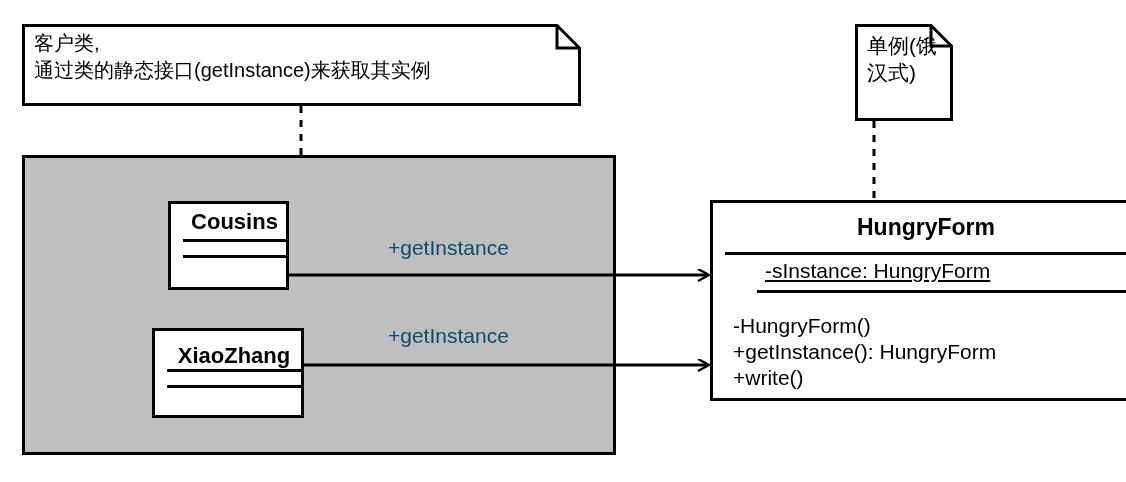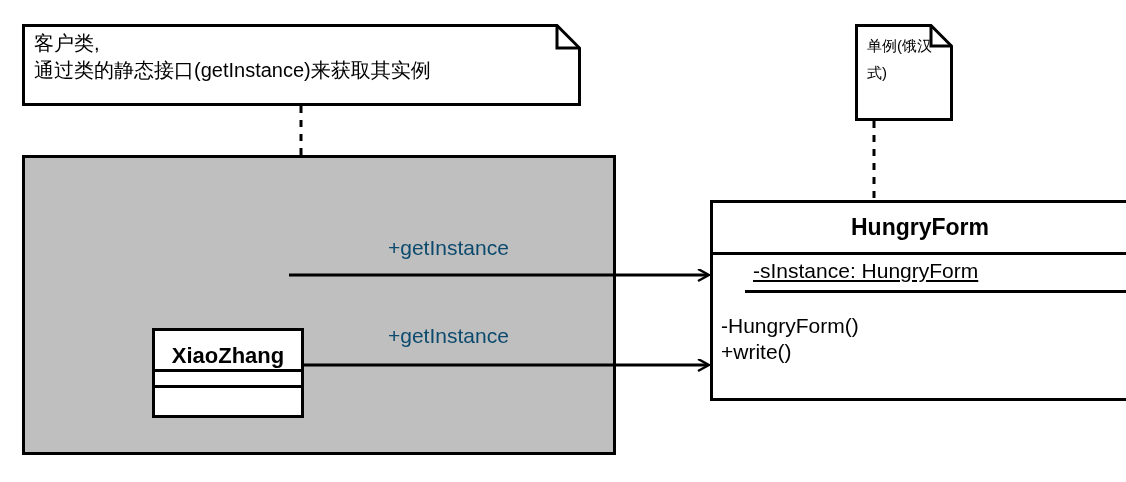--- a/index.html
+++ b/index.html
@@ -13,21 +13,21 @@
   }
   #canvas {
     position: relative;
     width: 1126px;
     height: 482px;
     background: #ffffff;
     overflow: hidden;
   }
 
   
-  .abs { position: absolute; box-sizing: border-box; }
+  .abs { position: absolute; box-sizing: border-box; padding-left: 12px; }
 
   
   .grey-frame {
     background: #bfbfbf;
     border: 3px solid #000000;
   }
 
   
   .note {
     background: #ffffff;
@@ -112,42 +112,48 @@
     </svg>
     <div class="note-text">客户类,
 通过类的静态接口(getInstance)来获取其实例</div>
   </div>
 
   <div class="abs note" style="left:855px; top:24px; width:98px; height:97px;">
     <svg class="note-svg" width="98" height="97" viewBox="0 0 98 97">
       <path d="M1.5,1.5 L76,1.5 L96.5,22 L96.5,95.5 L1.5,95.5 Z" fill="#ffffff" stroke="#000000" stroke-width="3"></path>
       <path d="M76,1.5 L76,22 L96.5,22" fill="none" stroke="#000000" stroke-width="3"></path>
     </svg>
-    <div class="note-text" style="right:16px; top:8px; font-size:15px;">单例(饿汉式)</div>
+    <div class="note-text" style="right:16px; top:8px; font-size:21px;">单例(饿汉式)</div>
   </div>
 
   <svg class="conn-svg" width="1126" height="482">
     <line x1="301" y1="106" x2="301" y2="155" stroke="#000000" stroke-width="3" stroke-dasharray="7,7"></line>
     <line x1="874" y1="121" x2="874" y2="200" stroke="#000000" stroke-width="3" stroke-dasharray="7,7"></line>
   </svg>
 
+  <div class="abs class-box" style="left:168px; top:201px; width:121px; height:89px;">
+    <div class="cmp cmp-title" style="height:49px;">Cousins</div>
+    <div class="cmp cmp-empty" style="height:18px;"></div>
+    <div class="cmp cmp-empty" style="height:19px;"></div>
+  </div>
 
   <div class="abs class-box" style="left:152px; top:328px; width:152px; height:90px;">
     <div class="cmp cmp-title" style="height:37px;margin-top:12px;">XiaoZhang</div>
     <div class="cmp cmp-empty" style="height:24px;"></div>
     <div class="cmp cmp-empty" style="height:23px;"></div>
   </div>
 
   <div class="abs class-box" style="left:710px; top:200px; width:420px; height:201px;">
     <div class="cmp hf-title">HungryForm</div>
     <div class="cmp cmp-list hf-attrs">
       <div class="member static">-sInstance: HungryForm</div>
     </div>
     <div class="cmp cmp-list hf-ops">
       <div class="member">-HungryForm()</div>
+      <div class="member">+getInstance(): HungryForm</div>
       <div class="member">+write()</div>
     </div>
   </div>
 
   <svg class="conn-svg" width="1126" height="482">
     <defs>
       <marker id="open-arrow" markerWidth="14" markerHeight="14" refX="11" refY="6" orient="auto" markerUnits="userSpaceOnUse">
         <path d="M1,0 L12,6 L1,12" fill="none" stroke="#000000" stroke-width="2.4"></path>
       </marker>
     </defs>

